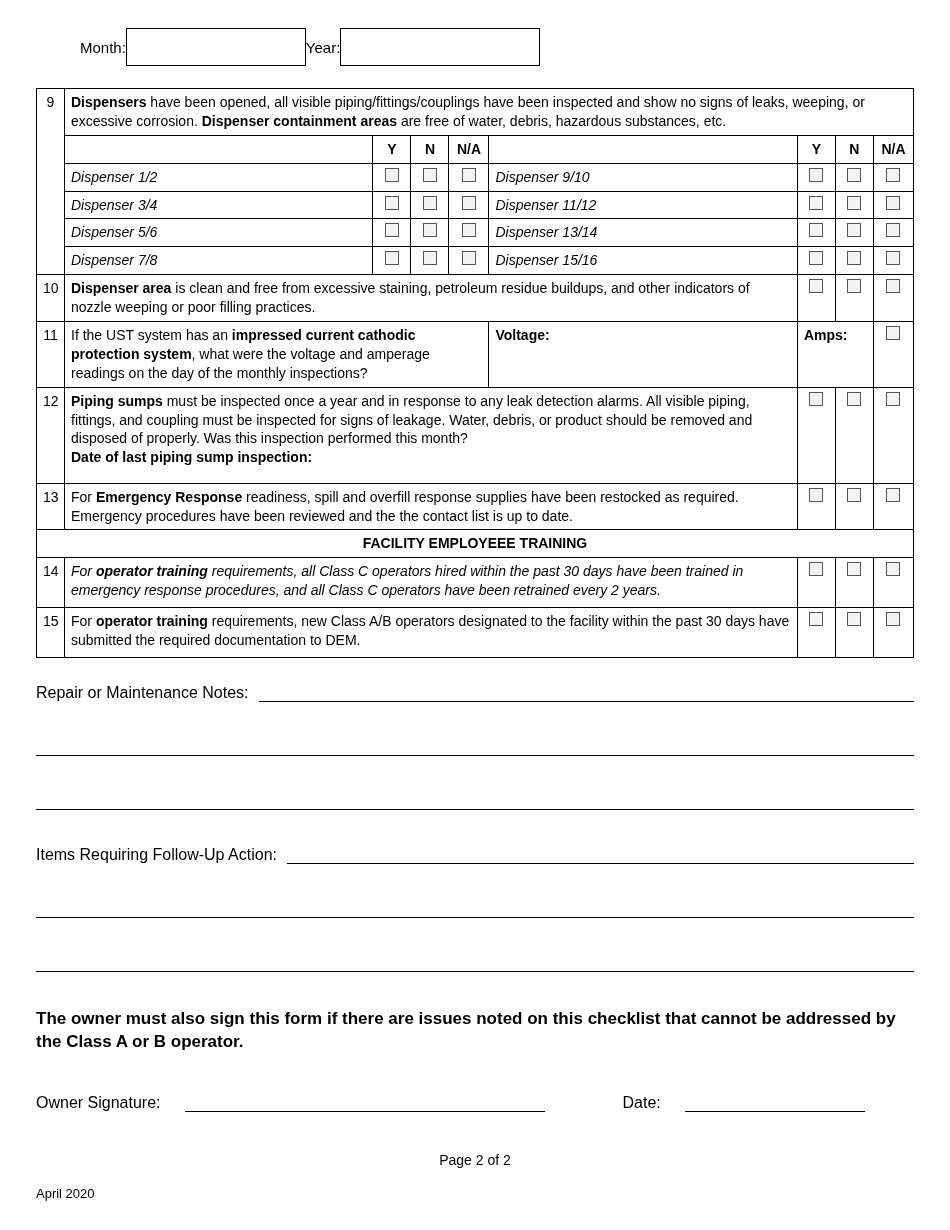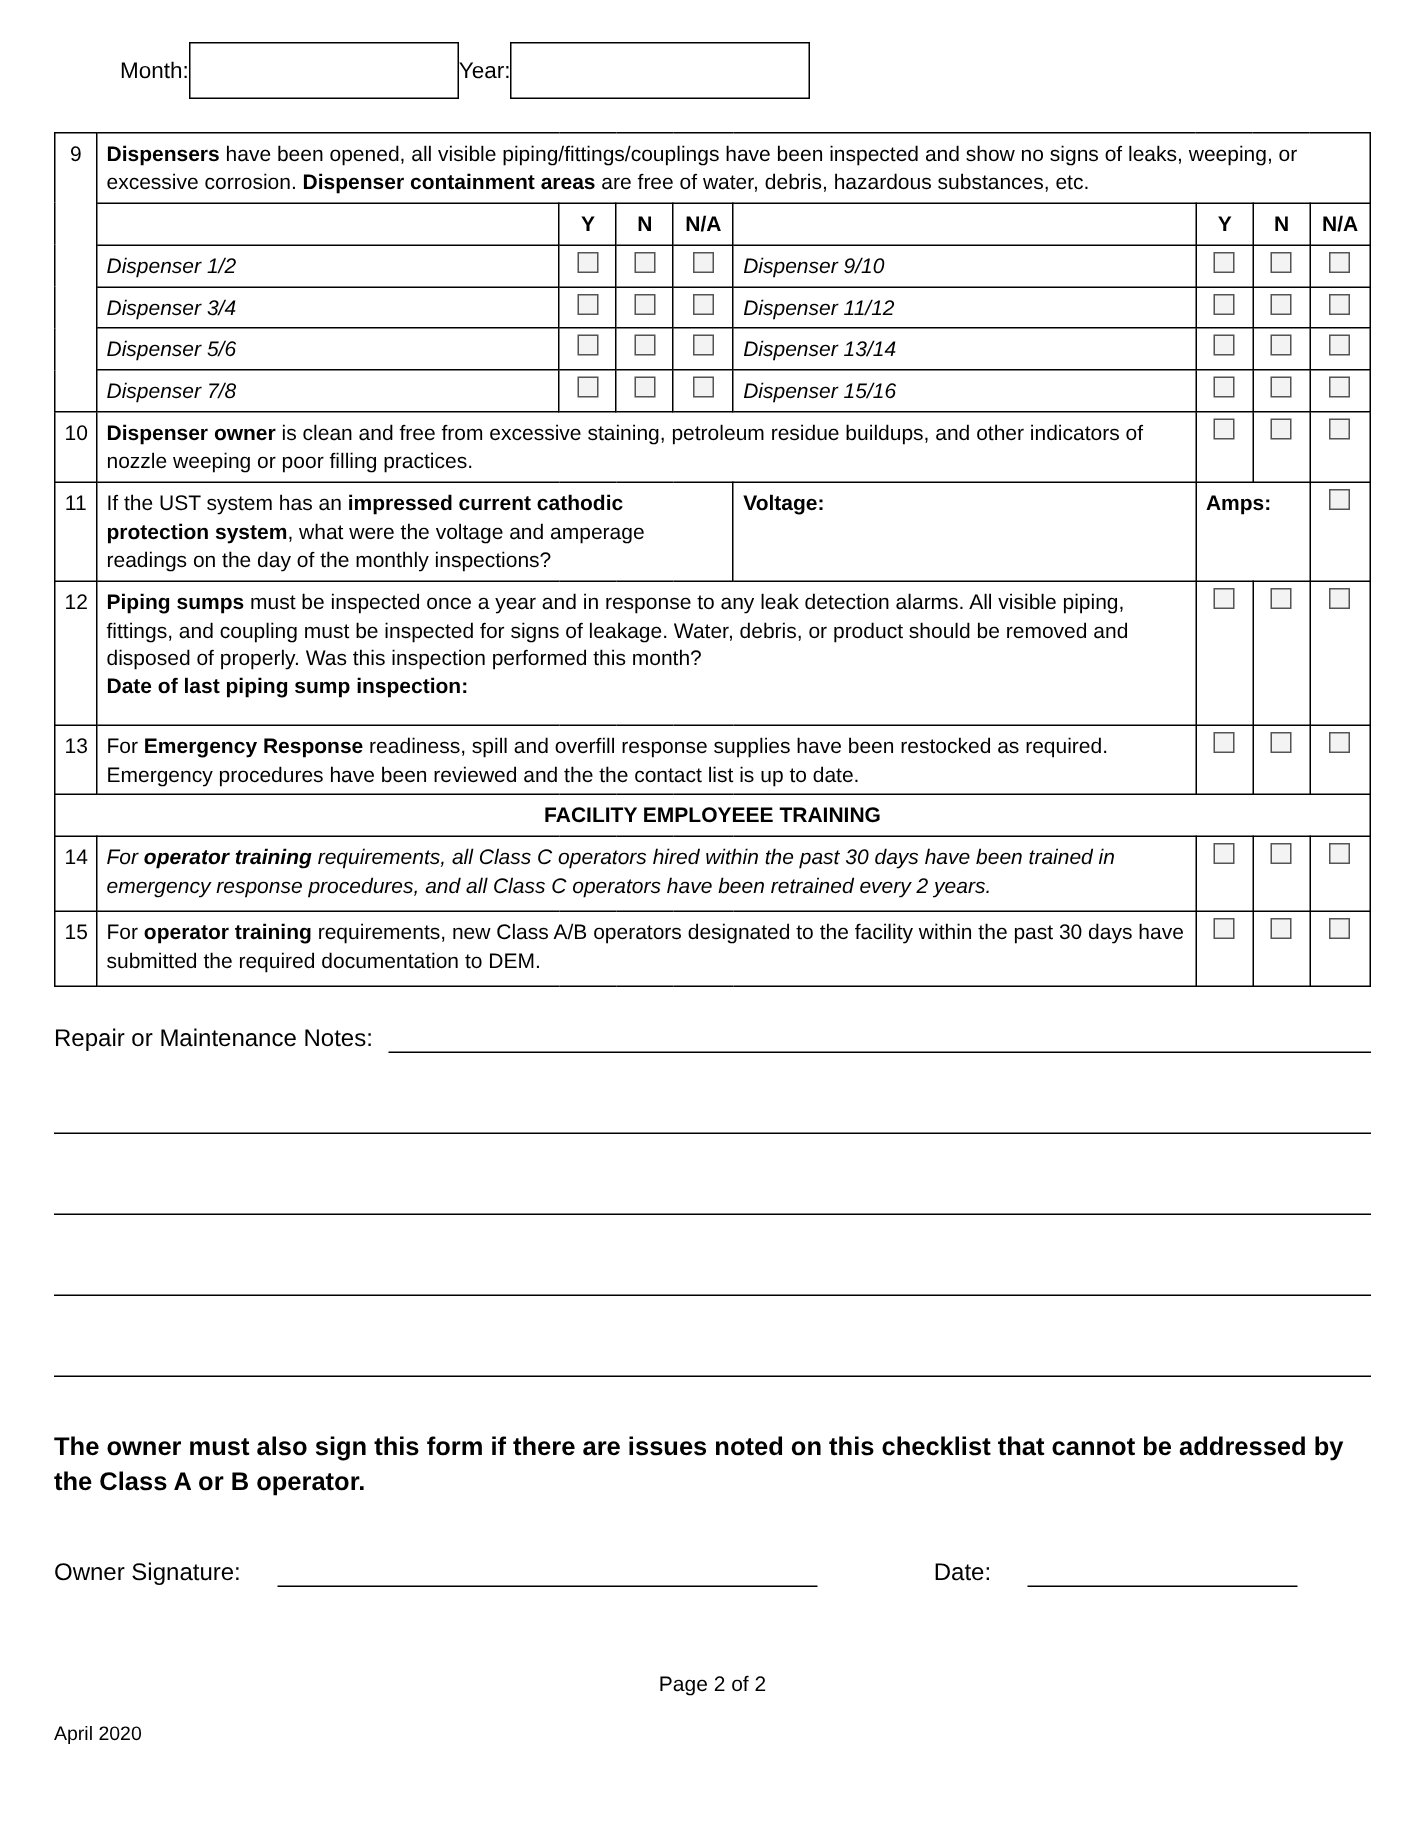--- a/index.html
+++ b/index.html
@@ -27,21 +27,21 @@
   .cb { display:inline-block; width:14px; height:14px; border:1.5px solid #555; background:#f3f3f3; }
   .italic { font-style: italic; }
   .bold { font-weight: bold; }
   .section-head { text-align:center; font-weight:bold; font-size:15px; padding:6px 0;}
   .notes-block { margin-top: 26px; }
   .notes-line { display:flex; align-items:center; gap:10px; margin-bottom:36px;}
   .notes-label { font-size:16px; white-space:nowrap;}
   .underline-fill { border-bottom:1.5px solid #000; flex:1; height:18px;}
   .full-line { border-bottom:1.5px solid #000; height:18px; margin-bottom:36px;}
   .owner-note { font-weight:bold; font-size:17px; margin-top:20px; margin-bottom:40px; line-height:1.35;}
-  .sig-row { display:flex; align-items:flex-end; gap:24px; margin-bottom:56px;}
+  .sig-row { display:flex; align-items:flex-end; gap:24px; margin-bottom:40px;}
   .sig-label { font-size:16px;}
   .sig-line { border-bottom:1.5px solid #000; height:18px;}
   .footer { text-align:center; font-size:14px; margin-top:22px;}
   .revdate { font-size:13px; margin-top:18px; padding-right:10px;}
 </style>
 </head>
 <body>
 
 <div class="top-inputs">
   <span class="label">Month:</span>
@@ -114,21 +114,21 @@
   <td class="cbcell"><span class="cb"></span></td>
   <td class="cbcell"><span class="cb"></span></td>
   <td class="italic">Dispenser 15/16</td>
   <td class="cbcell"><span class="cb"></span></td>
   <td class="cbcell"><span class="cb"></span></td>
   <td class="cbcell"><span class="cb"></span></td>
 </tr>
 
 <tr>
   <td class="num">10</td>
-  <td colspan="5"><b>Dispenser owner</b>  is clean and free from excessive staining, petroleum residue buildups, and other indicators of nozzle weeping or poor filling practices.</td>
+  <td colspan="5"><b>Dispenser area</b>  is clean and free from excessive staining, petroleum residue buildups, and other indicators of nozzle weeping or poor filling practices.</td>
   <td class="cbcell"><span class="cb"></span></td>
   <td class="cbcell"><span class="cb"></span></td>
   <td class="cbcell"><span class="cb"></span></td>
 </tr>
 
 <tr>
   <td class="num">11</td>
   <td colspan="4" style="height:56px;">If the UST system has an <b>impressed current cathodic protection system</b>, what were the voltage and amperage readings on the day of the monthly inspections?</td>
   <td class="bold">Voltage:</td>
   <td colspan="2" class="bold">Amps:</td>
@@ -177,20 +177,24 @@
 <div class="notes-block">
   <div class="notes-line">
     <span class="notes-label">Repair or Maintenance Notes:</span>
     <span class="underline-fill"></span>
   </div>
   <div class="full-line"></div>
   <div class="full-line"></div>
 </div>
 
 <div>
+  <div class="notes-line">
+    <span class="notes-label">Items Requiring Follow-Up Action:</span>
+    <span class="underline-fill"></span>
+  </div>
   <div class="full-line"></div>
   <div class="full-line"></div>
 </div>
 
 <div class="owner-note">The owner must also sign this form if there are issues noted on this checklist that cannot be addressed by the Class A or B operator.</div>
 
 <div class="sig-row">
   <span class="sig-label">Owner Signature:</span>
   <span class="sig-line" style="width:360px;"></span>
   <span style="width:30px;"></span>

